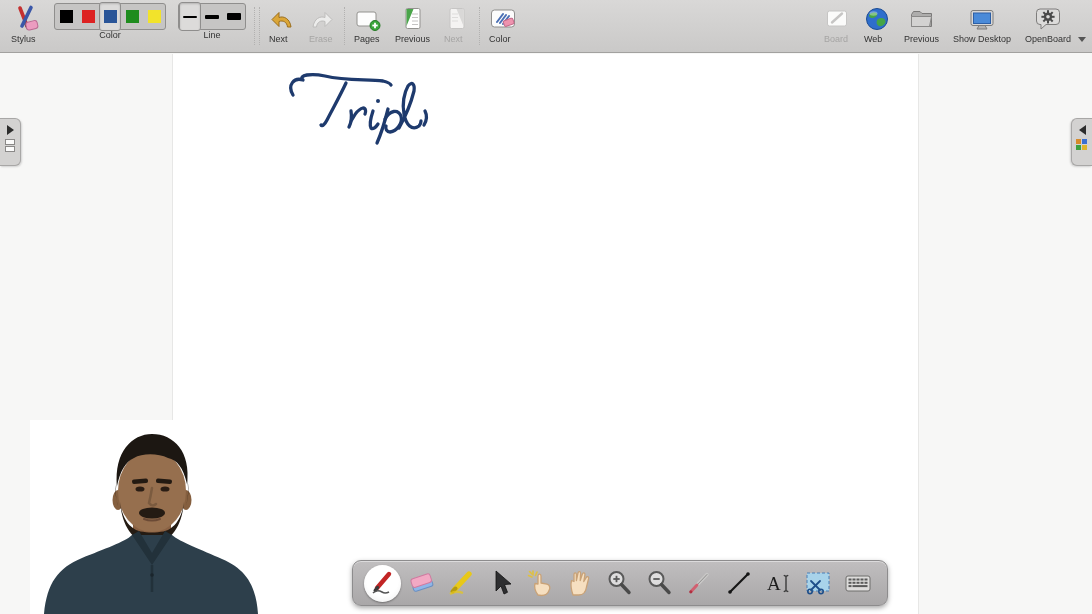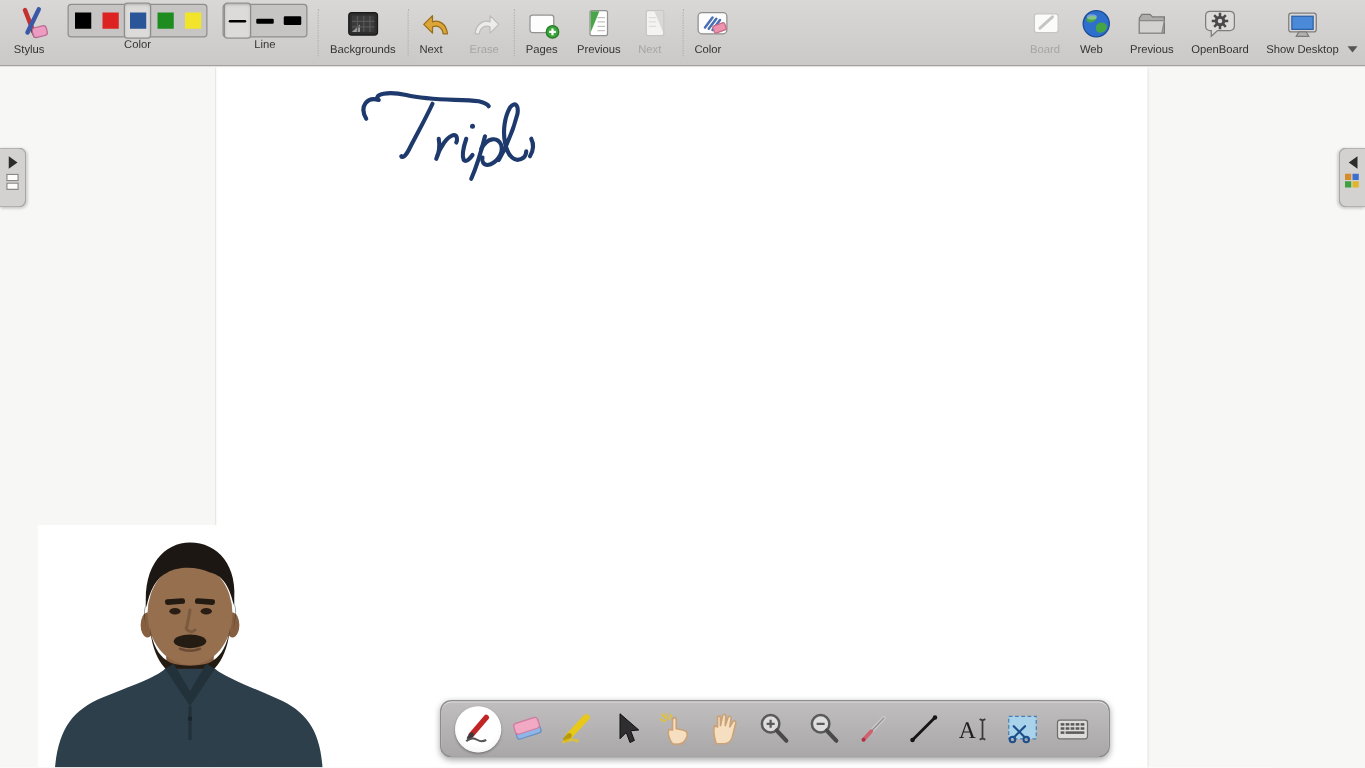--- a/index.html
+++ b/index.html
@@ -116,35 +116,20 @@
         <div class="opt-cell">
             <span class="lineopt" style="width:14px;height:7px;"></span>
           </div>
       </div>
       <span class="tb-label">Line</span>
     </div>
 
 
     <div class="tb-sep"></div>
 
-    <div class="tb-item">
-      <div class="ticon">
-        <svg width="27" height="24" viewBox="0 0 27 24">
-          <rect x="2" y="3" width="23" height="18" rx="2.5" fill="#2e2e2e" stroke="#191919"></rect>
-          <rect x="4.5" y="5.5" width="18" height="13" fill="#3b3b3b"></rect>
-          <path d="M4.5,18.5 L11,12.5 L11,18.5 Z" fill="#9a9a9a"></path>
-          <line x1="9" y1="5.5" x2="9" y2="18.5" stroke="#575757"></line>
-          <line x1="14" y1="5.5" x2="14" y2="18.5" stroke="#575757"></line>
-          <line x1="19" y1="5.5" x2="19" y2="18.5" stroke="#575757"></line>
-          <line x1="4.5" y1="10" x2="22.5" y2="10" stroke="#575757"></line>
-          <line x1="4.5" y1="14.5" x2="22.5" y2="14.5" stroke="#575757"></line>
-        </svg>
-      </div>
-      <span class="tb-label">Backgrounds</span>
-    </div>
 
     <div class="tb-sep"></div>
 
     <div class="tb-item">
       <div class="ticon">
         <svg width="26" height="24" viewBox="0 0 26 24">
           <path d="M22,20 C21,12 15,8.5 10,10.5 L10,5.5 L3,12.5 L10,19.5 L10,14.5 C14,13 18,15 18.5,20 Z" fill="#dba637" stroke="#9a6d1c" stroke-width="1" stroke-linejoin="round"></path>
         </svg>
       </div>
       <span class="tb-label">Next</span>
@@ -238,20 +223,31 @@
     </div>
 
     <div class="tb-item">
       <div class="ticon">
         <svg width="27" height="24" viewBox="0 0 27 24">
           <path d="M3.5,7.5 L5.5,4.5 L12,4.5 L14,6.5 L23.5,6.5 L23.5,19.5 L3.5,19.5 Z" fill="#aeadac" stroke="#7a7978"></path>
           <path d="M3.5,9.5 L23.5,9.5 L21.5,19.5 L3.5,19.5 Z" fill="#d3d2d1" stroke="#8a8988"></path>
         </svg>
       </div>
       <span class="tb-label">Previous</span>
+    </div>
+
+    <div class="tb-item">
+      <div class="ticon">
+        <svg width="28" height="25" viewBox="0 0 28 25">
+          <rect x="3" y="3.5" width="22" height="15" rx="2" fill="#d8d7d6" stroke="#7e7d7c"></rect>
+          <rect x="5.5" y="6" width="17" height="10.5" fill="#4a8ad8" stroke="#2d5fa5"></rect>
+          <path d="M11,18.5 L17,18.5 L19,22 L9,22 Z" fill="#b2b1b0" stroke="#7e7d7c"></path>
+        </svg>
+      </div>
+      <span class="tb-label">Show Desktop</span>
     </div>
 
     <div class="tb-item">
       <div class="ticon">
         <svg width="28" height="26" viewBox="0 0 28 26">
           <path d="M6,3 H22 A3.5,3.5 0 0 1 25.5,6.5 V15 A3.5,3.5 0 0 1 22,18.5 H12 L7,23 V18.5 H6 A3.5,3.5 0 0 1 2.5,15 V6.5 A3.5,3.5 0 0 1 6,3 Z" fill="#dcdbda" stroke="#7e7d7c"></path>
           <g fill="#4a4a4a">
             <rect x="13" y="4.2" width="2" height="3" transform="rotate(0 14 10.8)"></rect>
             <rect x="13" y="4.2" width="2" height="3" transform="rotate(45 14 10.8)"></rect>
             <rect x="13" y="4.2" width="2" height="3" transform="rotate(90 14 10.8)"></rect>
@@ -259,31 +255,20 @@
             <rect x="13" y="4.2" width="2" height="3" transform="rotate(180 14 10.8)"></rect>
             <rect x="13" y="4.2" width="2" height="3" transform="rotate(225 14 10.8)"></rect>
             <rect x="13" y="4.2" width="2" height="3" transform="rotate(270 14 10.8)"></rect>
             <rect x="13" y="4.2" width="2" height="3" transform="rotate(315 14 10.8)"></rect>
             <circle cx="14" cy="10.8" r="4.2"></circle>
           </g>
           <circle cx="14" cy="10.8" r="1.8" fill="#dcdbda"></circle>
         </svg>
       </div>
       <span class="tb-label">OpenBoard</span>
-    </div>
-
-    <div class="tb-item">
-      <div class="ticon">
-        <svg width="28" height="25" viewBox="0 0 28 25">
-          <rect x="3" y="3.5" width="22" height="15" rx="2" fill="#d8d7d6" stroke="#7e7d7c"></rect>
-          <rect x="5.5" y="6" width="17" height="10.5" fill="#4a8ad8" stroke="#2d5fa5"></rect>
-          <path d="M11,18.5 L17,18.5 L19,22 L9,22 Z" fill="#b2b1b0" stroke="#7e7d7c"></path>
-        </svg>
-      </div>
-      <span class="tb-label">Show Desktop</span>
     </div>
 
     <div class="caret-down"></div>
   </div>
 
   <div class="workspace">
     <div class="page"></div>
 
     <div class="side-tab left">
       <span class="tri-right"></span>

